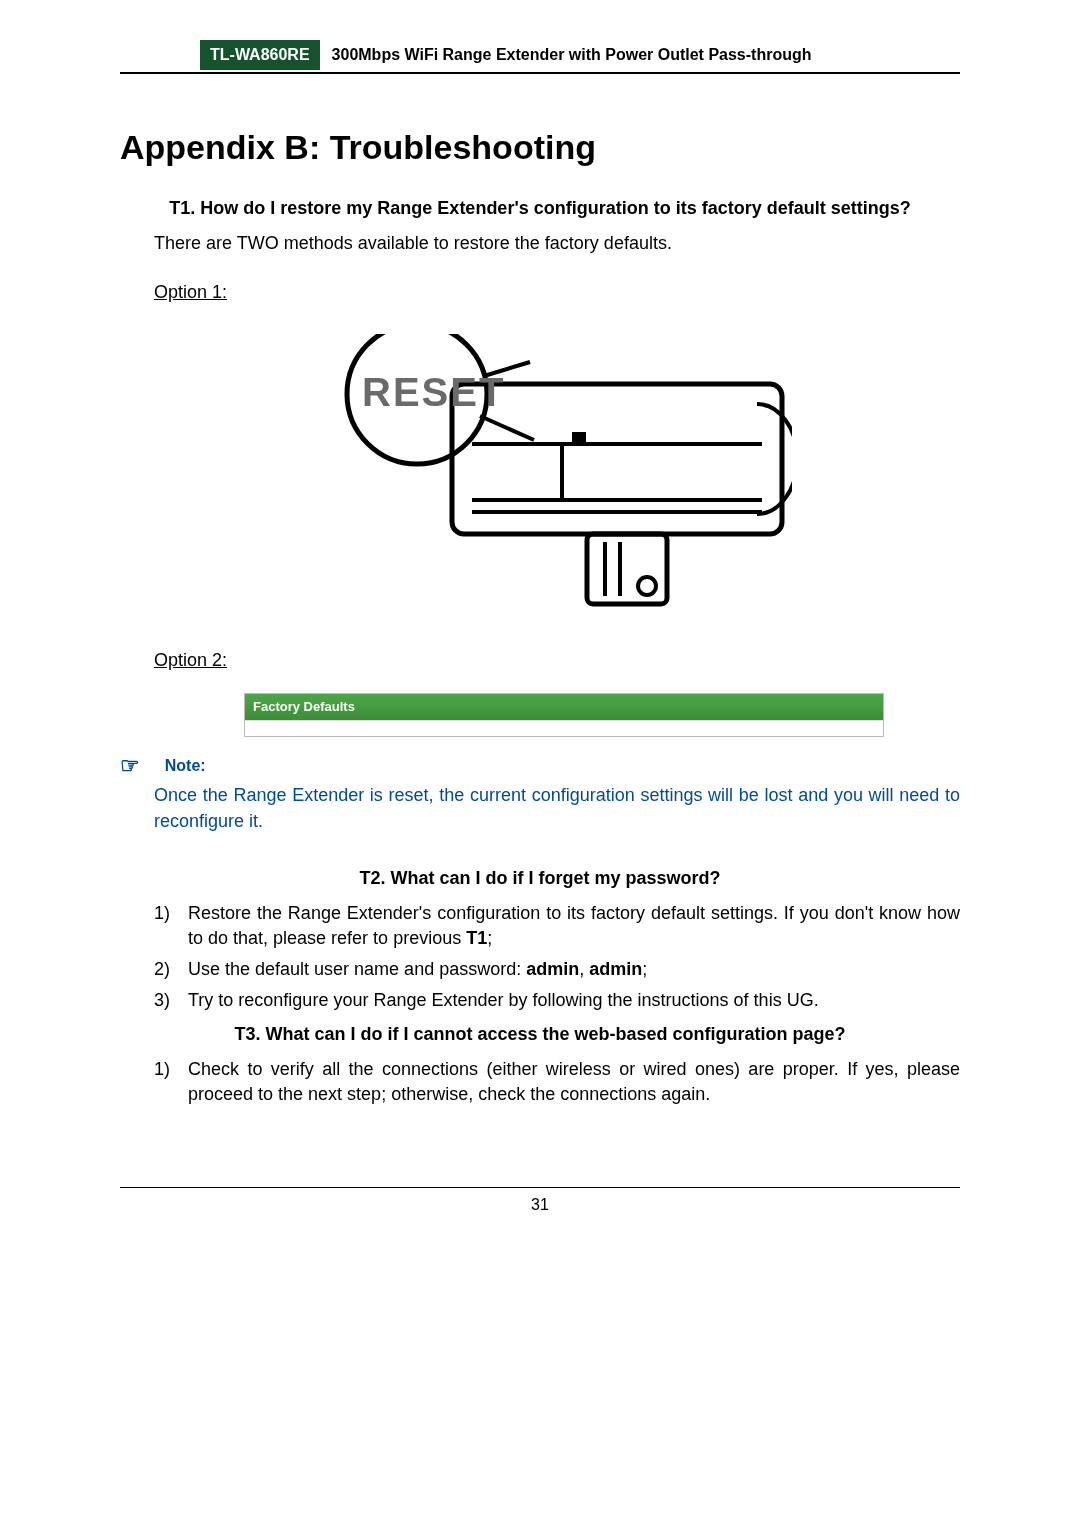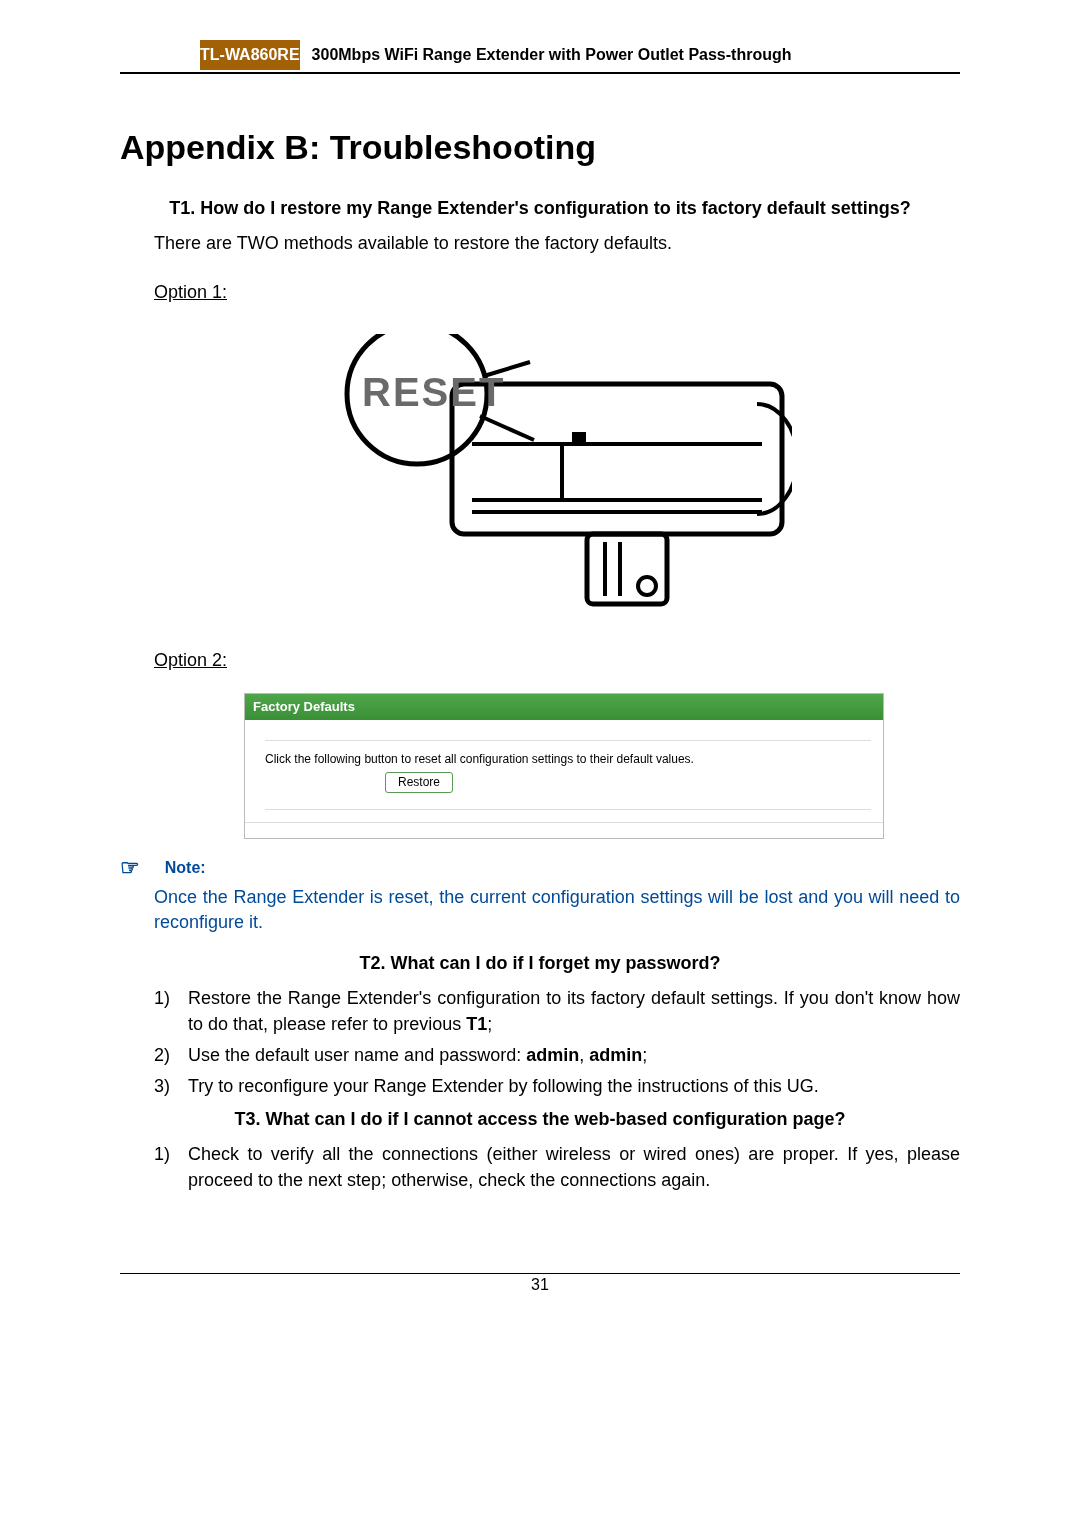--- a/index.html
+++ b/index.html
@@ -14,25 +14,25 @@
     line-height: 1.4;
   }
   .header-bar {
     display: flex;
     align-items: stretch;
     border-bottom: 2px solid #000;
     padding-bottom: 2px;
     margin-bottom: 50px;
   }
   .model-box {
-    background: #a16207;
+    background: #14532d;
     color: #fff;
     font-weight: bold;
     font-size: 16px;
-    padding: 4px 0;
+    padding: 4px 10px;
     margin-left: 80px;
   }
   .model-desc {
     font-weight: bold;
     font-size: 16px;
     padding: 4px 12px;
   }
   h1.appendix {
     font-size: 34px;
     font-weight: bold;
@@ -71,32 +71,33 @@
   }
   .fd-sep { border-top:1px solid #ddd; margin: 6px 0 0 0; }
   .restore-btn {
     display:inline-block; border:1px solid #5a9a55; border-radius:3px;
     padding: 1px 12px; font-size:12px; margin: 4px 0 6px 120px; background:#fff;
   }
   .fd-bottom { height:16px; border-top:1px solid #ddd; background:#fff; }
   .note-row { display:flex; align-items:flex-start; gap:10px; margin-top:18px; color:#004a9a; }
   .note-icon { font-size:22px; font-weight:bold; line-height:1; }
   .note-label { font-weight:bold; font-size:16px;margin-left:15px; }
-  .note-text { font-family: Arial, sans-serif; color:#004a9a; margin: 6px 0 16px 34px; text-align: justify;}
+  .note-text { font-family: Arial, sans-serif; color:#004a9a; margin: 6px 0 32px 34px; text-align: justify;}
   ol.numlist { list-style:none; margin-left:34px; }
   ol.numlist li { margin: 6px 0; display:flex; }
   ol.numlist .n { width: 34px; flex-shrink:0; }
   ol.numlist .txt { flex:1; text-align: justify; }
   .justify { text-align: justify; }
   .footer {
     position: relative;
     margin-top: 80px;
     border-top: 1px solid #000;
     text-align:center;
     font-size:16px;
+    padding-top:6px;
   }
   b { font-weight:bold; }
 </style>
 </head>
 <body>
 
 <div class="header-bar">
   <div class="model-box">TL-WA860RE</div>
   <div class="model-desc">300Mbps WiFi Range Extender with Power Outlet Pass-through</div>
 </div>
@@ -137,26 +138,20 @@
     <line x1="162" y1="42" x2="208" y2="28" stroke="#000" stroke-width="5"></line>
     <line x1="158" y1="82" x2="212" y2="106" stroke="#000" stroke-width="5"></line>
     <text class="reset" x="40" y="72">RESET</text>
   </svg>
 
   <span class="option-label">Option 2:</span>
 
   
   <div class="fd-panel">
     <div class="fd-header">Factory Defaults</div>
-    <div class="fd-body">
-      <div class="fd-sep"></div>
-      <div style="margin-top:10px;">Click the following button to reset all configuration settings to their default values.</div>
-      <span class="restore-btn">Restore</span>
-      <div class="fd-sep" style="margin-top:10px;"></div>
-    </div>
     <div class="fd-bottom"></div>
   </div>
 </div>
 
 <div class="note-row">
   <span class="note-icon">☞</span>
   <span class="note-label">Note:</span>
 </div>
 <p class="note-text justify">Once the Range Extender is reset, the current configuration settings will be lost and you will need to reconfigure it.</p>
 

